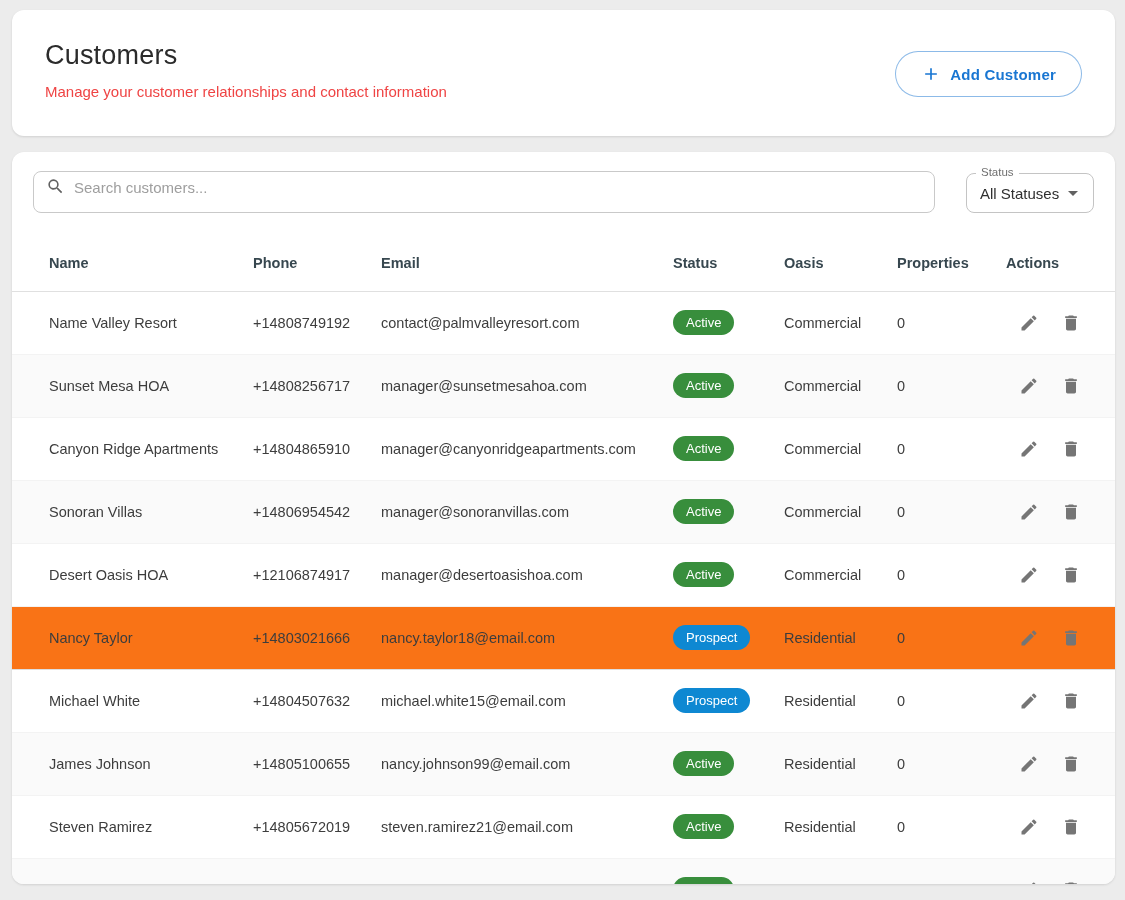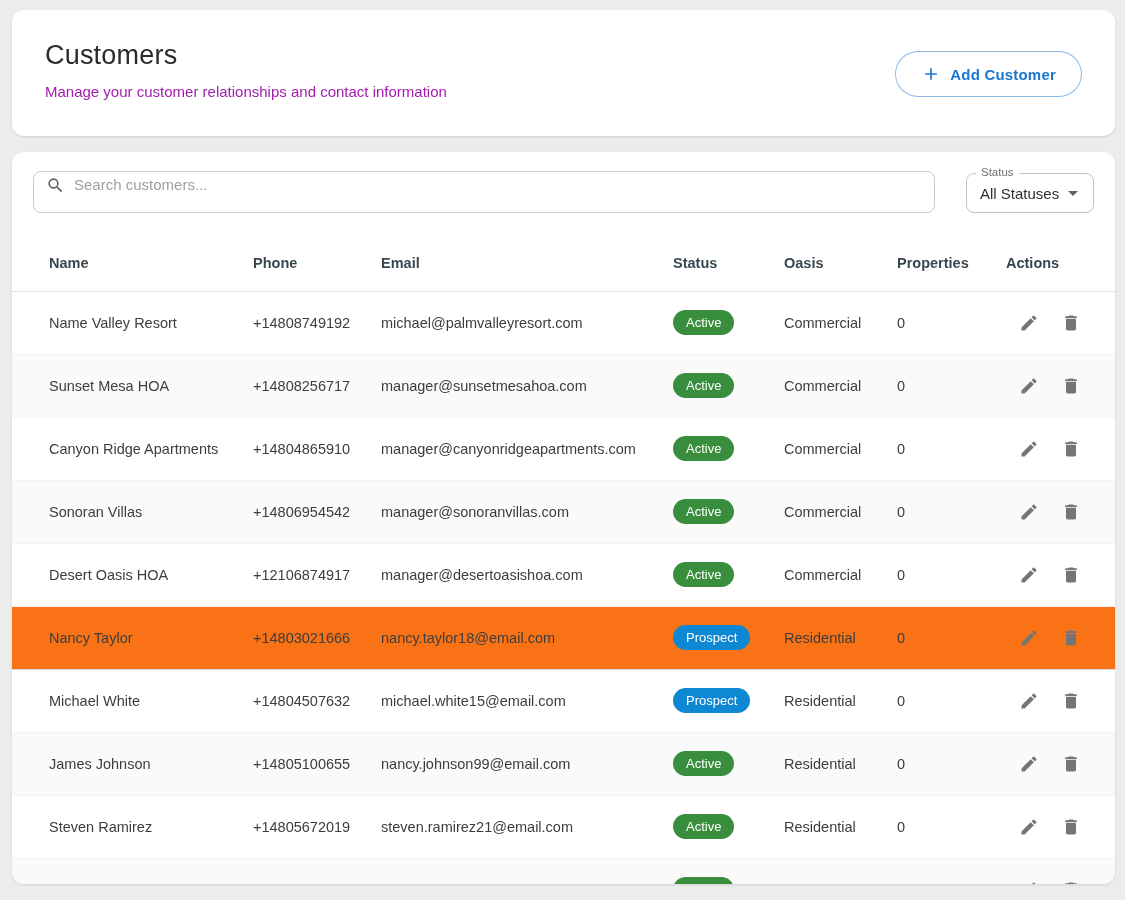--- a/index.html
+++ b/index.html
@@ -26,21 +26,21 @@
   }
   .page-title {
     font-size:27px;
     font-weight:400;
     color:#2b2b2b;
     letter-spacing:0.2px;
   }
   .page-subtitle {
     margin-top:12px;
     font-size:15px;
-    color:#a21caf;
+    color:#ef4444;
   }
   .add-btn {
     margin-top:11px;
     height:46px;
     padding:0 25px;
     border:1px solid rgba(25,118,210,0.5);
     border-radius:23px;
     background:#fff;
     color:#1976d2;
     font-family:inherit;
@@ -65,22 +65,22 @@
     align-items:flex-start;
     justify-content:space-between;
     padding:19px 21px 22px 21px;
   }
   .search-box {
     width:902px;
     height:42px;
     border:1px solid #c9c9c9;
     border-radius:8px;
     display:flex;
-    align-items:flex-start;
-    padding:4px 12px;
+    align-items:flex-end;
+    padding:16px 12px;
     gap:9px;
     background:#fff;
   }
   .search-box svg { flex:none; }
   .search-input {
     border:none;
     outline:none;
     flex:1;
     font-family:inherit;
     font-size:15px;
@@ -230,21 +230,21 @@
         <th>Status</th>
         <th>Oasis</th>
         <th>Properties</th>
         <th>Actions</th>
       </tr>
     </thead>
     <tbody id="rows-body">
         <tr>
       <td>Name Valley Resort</td>
       <td>+14808749192</td>
-      <td>michael@palmvalleyresort.com</td>
+      <td>contact@palmvalleyresort.com</td>
       <td><span class="badge" style="background: rgb(56, 142, 60);">Active</span></td>
       <td>Commercial</td>
       <td>0</td>
       <td class="actions-cell">
         <button class="icon-btn">
           <span style="display:flex;">
             <svg width="20" height="20" viewBox="0 0 24 24">
                   <path fill="#757575" d="M3 17.25V21h3.75L17.81 9.94l-3.75-3.75L3 17.25zM20.71 7.04c.39-.39.39-1.02 0-1.41l-2.34-2.34a.9959.9959 0 0 0-1.41 0l-1.83 1.83 3.75 3.75 1.83-1.83z"></path>
                 </svg>
           </span>

